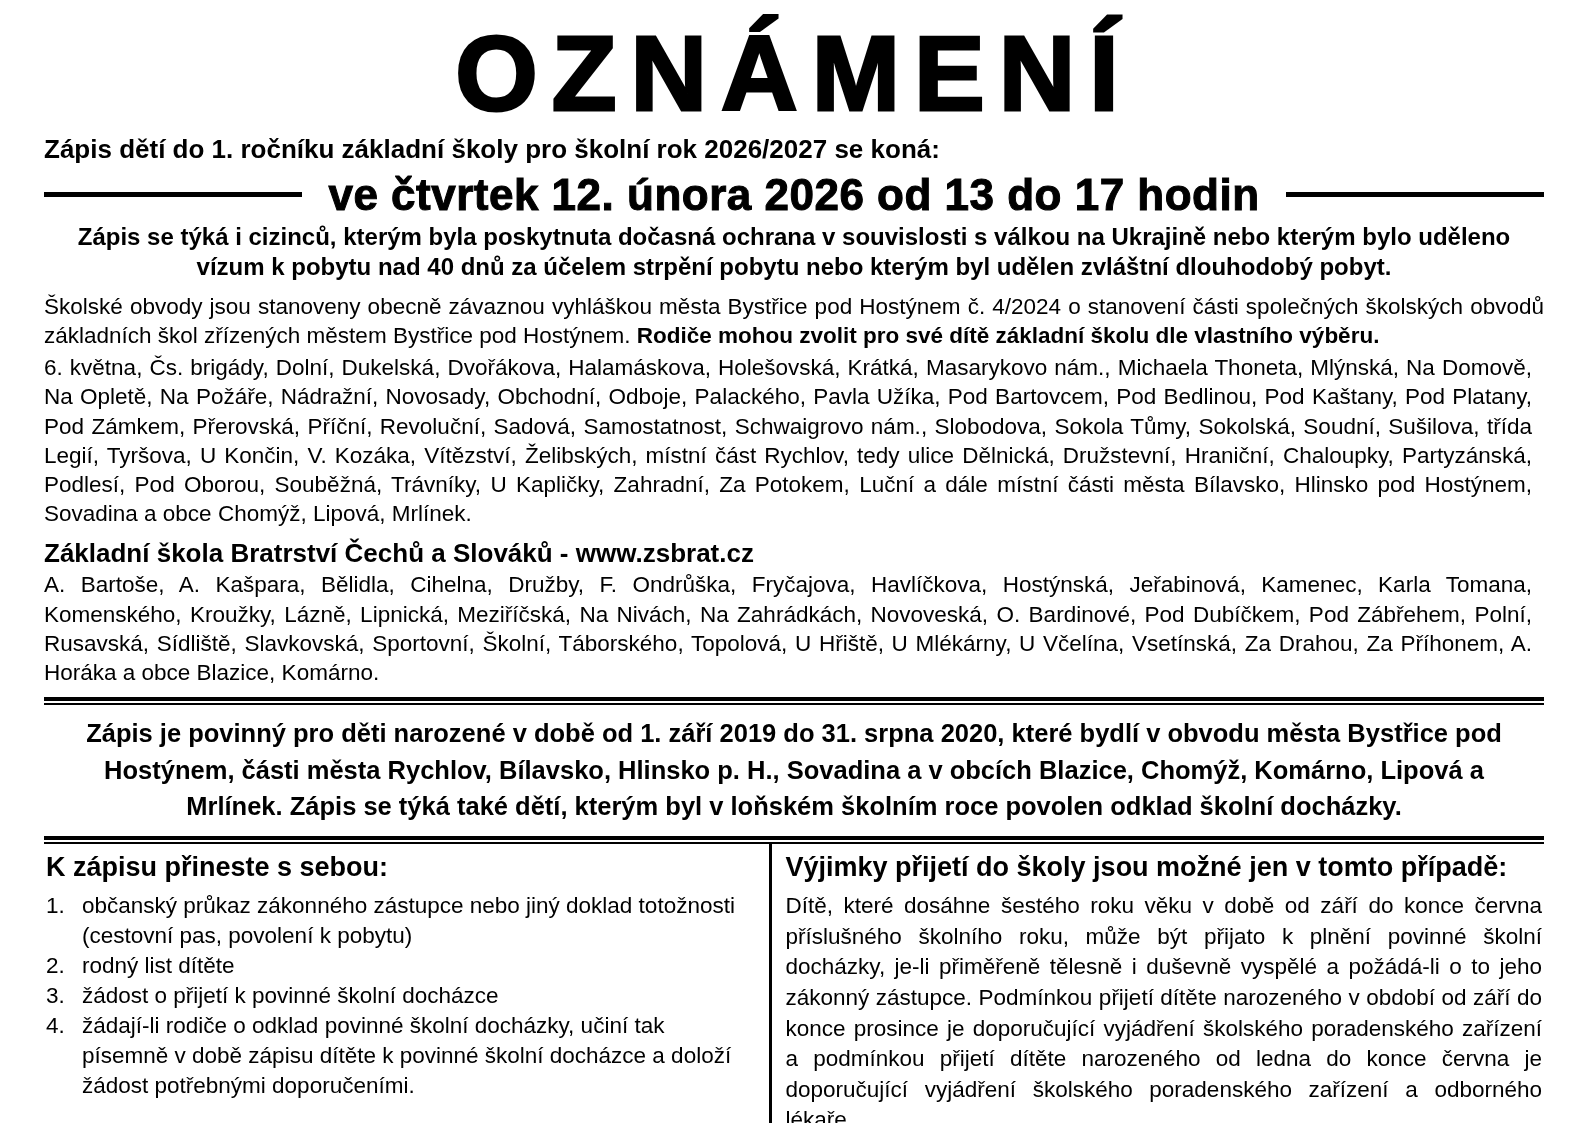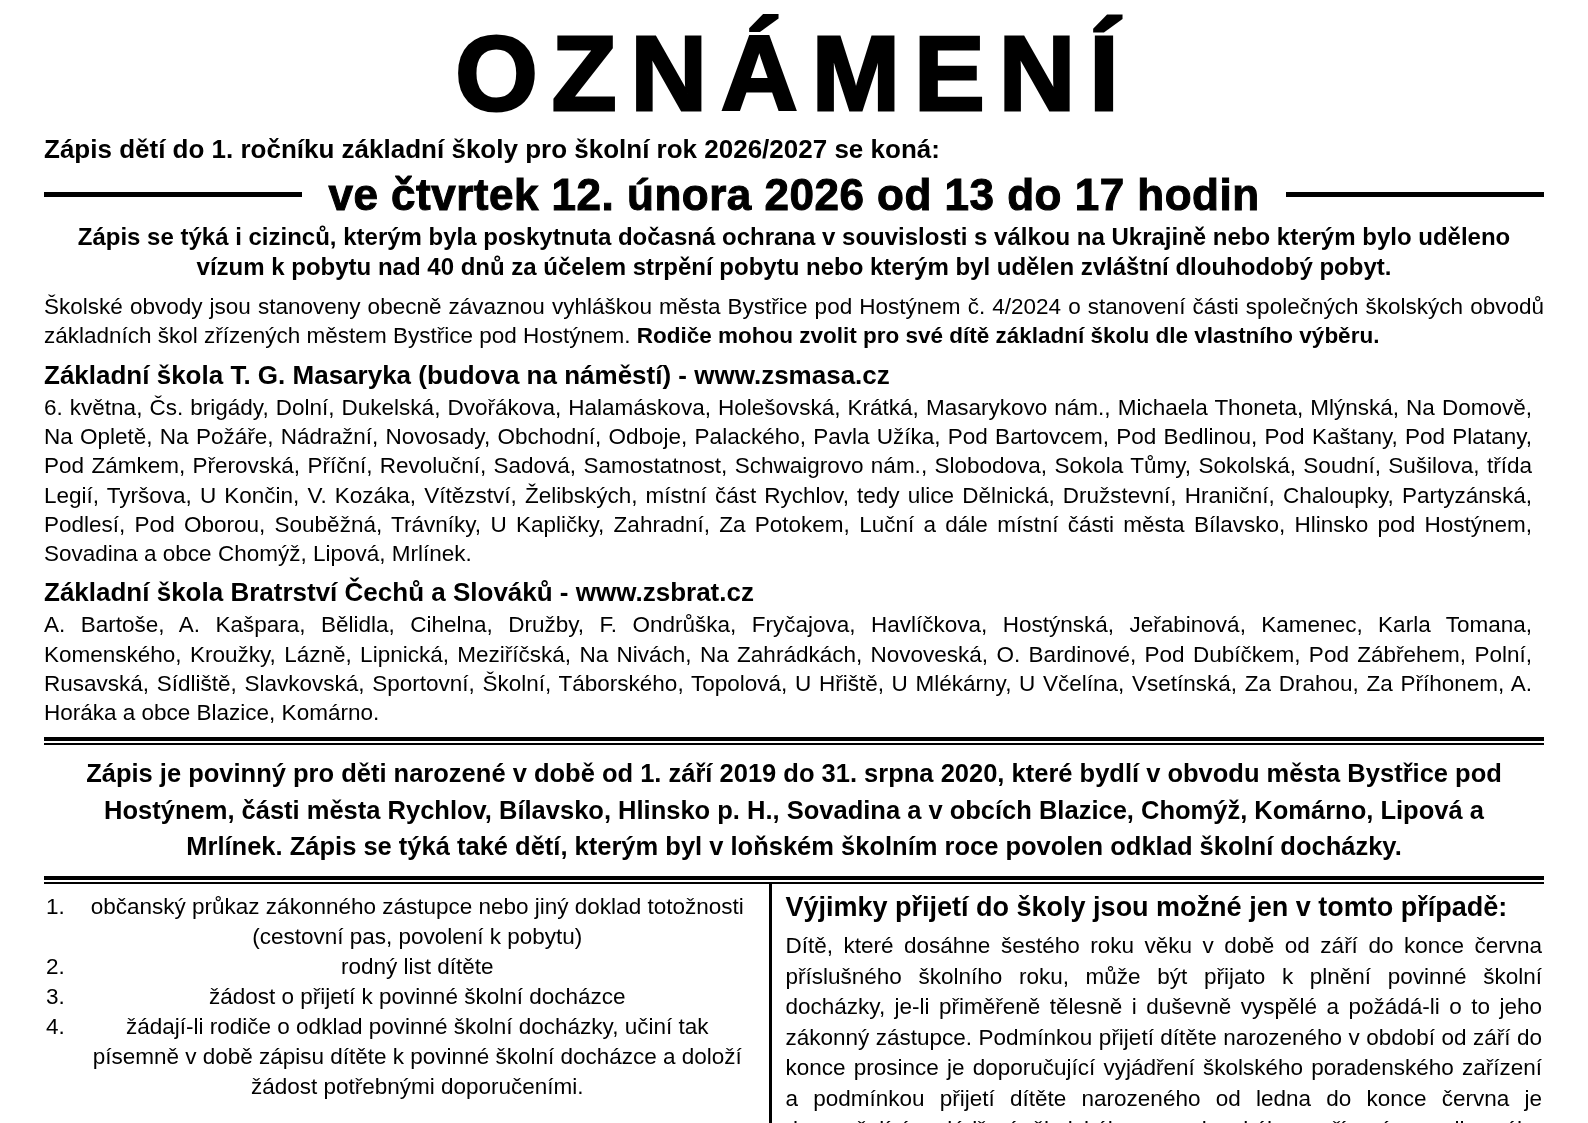--- a/index.html
+++ b/index.html
@@ -125,21 +125,21 @@
     line-height: 1.15;
   }
   .check-list { margin: 0; padding: 0; list-style: none; }
   .check-item {
     display: flex;
     font-size: 22.5px;
     line-height: 1.33;
     margin: 0;
   }
   .check-item .num { flex: 0 0 36px; }
-  .check-item .txt { flex: 1; text-align: center; }
+  .check-item .txt { flex: 1; }
   .col-right-body {
     margin: 0;
     text-align: justify;
     font-size: 22.5px;
     line-height: 1.36;
   }
 </style>
 </head>
 <body>
 
@@ -151,35 +151,35 @@
   <div class="date-banner">
     <div class="date-rule"></div>
     <div class="date-text">ve čtvrtek 12. února 2026 od 13 do 17 hodin</div>
     <div class="date-rule"></div>
   </div>
 
   <p class="foreigners-notice">Zápis se týká i cizinců, kterým byla poskytnuta dočasná ochrana v souvislosti s válkou na Ukrajině nebo kterým bylo uděleno vízum k pobytu nad 40 dnů za účelem strpění pobytu nebo kterým byl udělen zvláštní dlouhodobý pobyt.</p>
 
   <p class="districts-par"><span>Školské obvody jsou stanoveny obecně závaznou vyhláškou města Bystřice pod Hostýnem č. 4/2024 o stanovení části společných školských obvodů základních škol zřízených městem Bystřice pod Hostýnem.  </span><span class="bold-part">Rodiče mohou zvolit pro své dítě základní školu dle vlastního výběru.</span></p>
 
-  <h3 class="school-heading">Základní škola T. G. Masaryka (budova na náměstí) - www.zsmasa.cz</h3>
   <p class="streets-par">6. května, Čs. brigády, Dolní, Dukelská, Dvořákova, Halamáskova, Holešovská, Krátká, Masarykovo nám., Michaela Thoneta, Mlýnská, Na Domově, Na Opletě, Na Požáře, Nádražní, Novosady, Obchodní, Odboje, Palackého, Pavla Užíka, Pod Bartovcem, Pod Bedlinou, Pod Kaštany, Pod Platany, Pod Zámkem, Přerovská, Příční, Revoluční, Sadová, Samostatnost, Schwaigrovo nám., Slobodova, Sokola Tůmy, Sokolská, Soudní, Sušilova, třída Legií, Tyršova, U Končin, V. Kozáka, Vítězství, Želibských, místní část Rychlov, tedy ulice Dělnická, Družstevní, Hraniční, Chaloupky, Partyzánská, Podlesí, Pod Oborou, Souběžná, Trávníky, U Kapličky, Zahradní, Za Potokem, Luční a dále místní části města Bílavsko, Hlinsko pod Hostýnem, Sovadina a obce Chomýž, Lipová, Mrlínek.</p>
 
   <h3 class="school-heading">Základní škola Bratrství Čechů a Slováků - www.zsbrat.cz</h3>
   <p class="streets-par">A. Bartoše, A. Kašpara, Bělidla, Cihelna, Družby, F. Ondrůška, Fryčajova, Havlíčkova, Hostýnská, Jeřabinová, Kamenec, Karla Tomana, Komenského, Kroužky, Lázně, Lipnická, Meziříčská, Na Nivách, Na Zahrádkách, Novoveská, O. Bardinové, Pod Dubíčkem, Pod Zábřehem, Polní, Rusavská, Sídliště, Slavkovská, Sportovní, Školní, Táborského, Topolová, U Hřiště, U Mlékárny, U Včelína, Vsetínská, Za Drahou, Za Příhonem, A. Horáka a obce Blazice, Komárno.</p>
 
   <div class="hr-double"></div>
 
   <p class="mandatory-notice">Zápis je povinný pro děti narozené v době od 1. září 2019 do 31. srpna 2020, které bydlí v obvodu města Bystřice pod Hostýnem, části města Rychlov, Bílavsko, Hlinsko p. H.,  Sovadina a v obcích Blazice, Chomýž, Komárno, Lipová a Mrlínek. Zápis se týká také dětí, kterým byl v loňském školním roce povolen odklad školní docházky.</p>
 
   <div class="columns-wrap">
     <div class="hr-double" style="margin-top:12px;"></div>
     <div class="columns">
 
       <div class="col-left">
+        <h3 class="col-heading">K zápisu přineste s sebou:</h3>
         <ul class="check-list">
           <li class="check-item">
             <span class="num">1.</span>
             <span class="txt">občanský průkaz zákonného zástupce nebo jiný doklad totožnosti (cestovní pas, povolení k pobytu)</span>
           </li>
           <li class="check-item">
             <span class="num">2.</span>
             <span class="txt">rodný list dítěte</span>
           </li>
           <li class="check-item">

